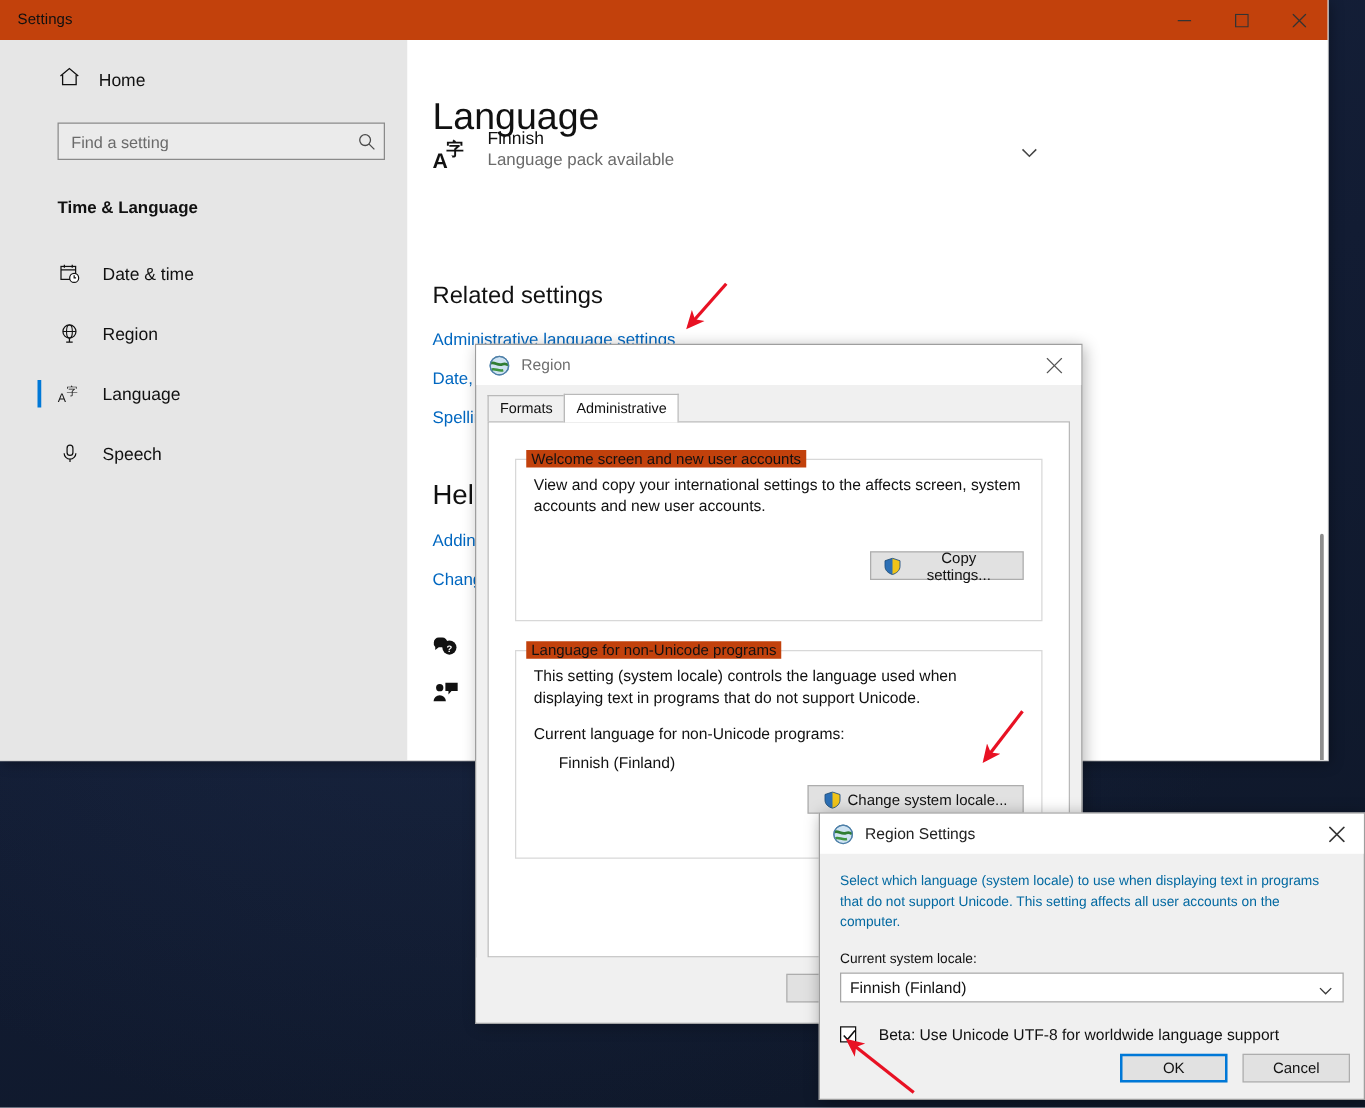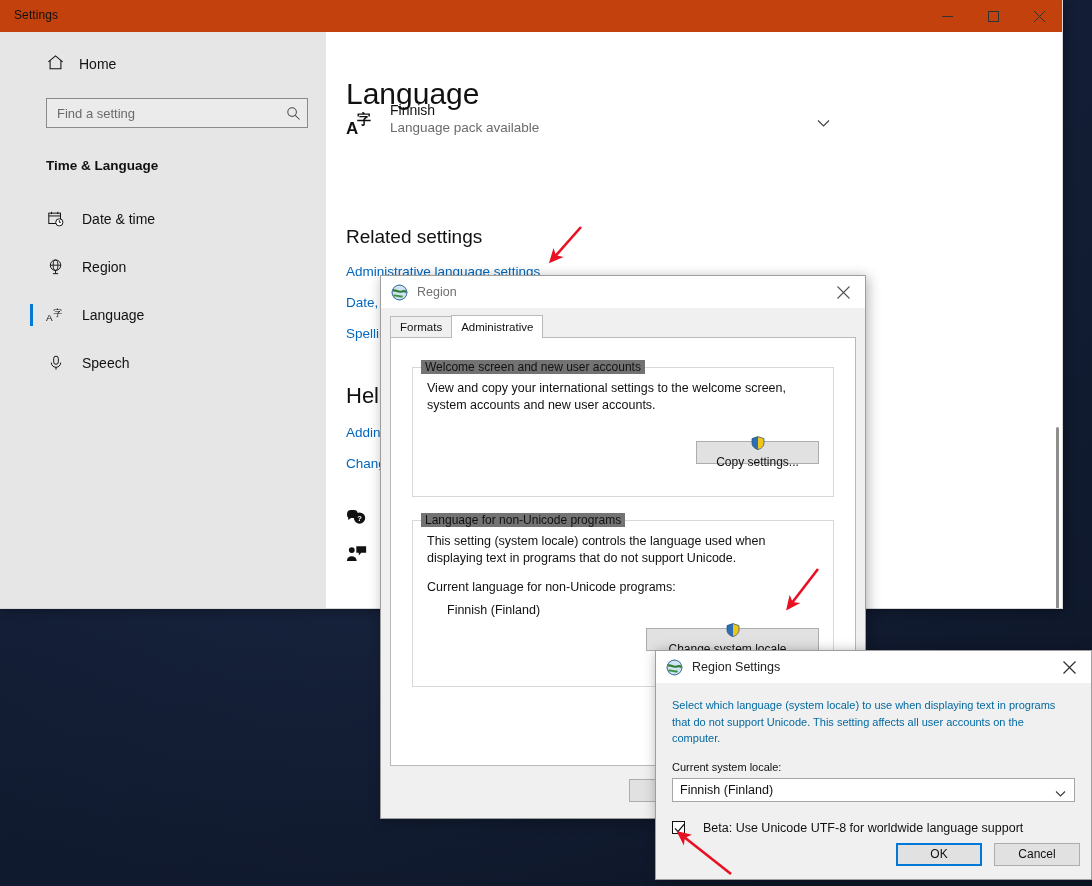--- a/index.html
+++ b/index.html
@@ -149,30 +149,29 @@
     border: 1px solid #b9b9b9; background: #f0f0f0; line-height: 14px;
     margin-right: -1px; position: relative; border-bottom: none;
   }
   .tab.active { background: #ffffff; z-index: 2; padding-top: 4px; padding-bottom: 4px; margin-bottom: -1px; }
   #region-tabpage {
     flex: 1 1 auto; background: #ffffff; border: 1px solid #b9b9b9;
     margin: 0 9px 0 9px; position: relative; min-height: 0;
   }
   .groupbox { position: absolute; border: 1px solid #d8d8d8; }
   .groupbox > .gb-title {
-    position: absolute; top: -8px; left: 8px; background: #737373;
+    position: absolute; top: -8px; left: 8px; background: #c2410c;
     padding: 0 4px; font-size: 12px; color: #111;
   }
   .gb-text { font-size: 12.5px; color: #111; line-height: 17px; }
   .winbtn {
     background: #e1e1e1; border: 1px solid #adadad; height: 23px;
     font-size: 12px; color: #111; display: inline-flex; align-items: center;
     justify-content: center; gap: 5px; padding: 0 10px;
     font-family: "Liberation Sans", sans-serif;
-    flex-direction: column;
   }
   .shield { width: 14px; height: 14px; flex: 0 0 14px; }
   #region-footer {
     flex: 0 0 52px; height: 52px; background: #f0f0f0; position: relative;
   }
   #region-footer .winbtn { position: absolute; top: 13px; width: 76px; }
 
   
   #region-settings-dialog {
     position: absolute; left: 655px; top: 650px; width: 437px; height: 230px;
@@ -390,21 +389,21 @@
 
   <div id="region-tabstrip">
     <div class="tab">Formats</div>
     <div class="tab active">Administrative</div>
   </div>
 
   <div id="region-tabpage">
 
     <div class="groupbox" style="left:21px; top:29px; right:21px; height:130px;">
       <div class="gb-title">Welcome screen and new user accounts</div>
-      <div class="gb-text" style="position:absolute; left:14px; top:12px; right:14px;">View and copy your international settings to the welcome screen, system accounts and new user accounts.</div>
+      <div class="gb-text" style="position:absolute; left:14px; top:12px; right:14px;">View and copy your international settings to the affects screen, system accounts and new user accounts.</div>
       <button class="winbtn" style="position:absolute; right:14px; top:73px; width:123px;">
         <span class="shield">
           <svg width="14" height="14" viewBox="0 0 14 14">
             <path d="M7 0.6 L13 2.6 V7 C13 10.3 10.4 12.6 7 13.6 C3.6 12.6 1 10.3 1 7 V2.6z" fill="#f0c419"></path>
             <path d="M7 0.6 L1 2.6 V7 C1 10.3 3.6 12.6 7 13.6z" fill="#2c6fb5"></path>
             <path d="M7 0.6 L13 2.6 V7 C13 10.3 10.4 12.6 7 13.6 C3.6 12.6 1 10.3 1 7 V2.6z" fill="none" stroke="#1e4f84" stroke-width="0.7"></path>
           </svg>
         </span>
         <span>Copy settings...</span>
       </button>

